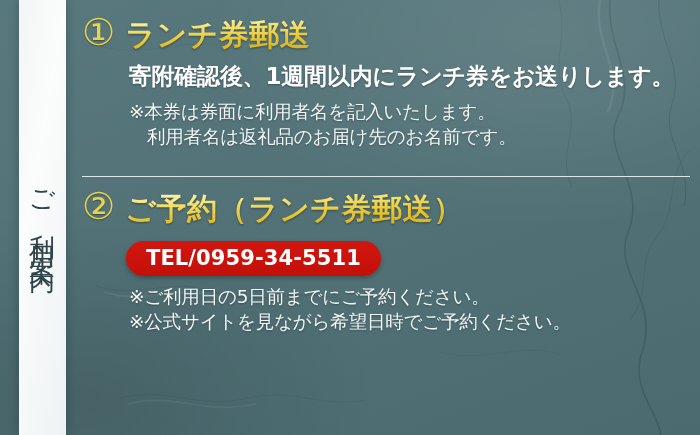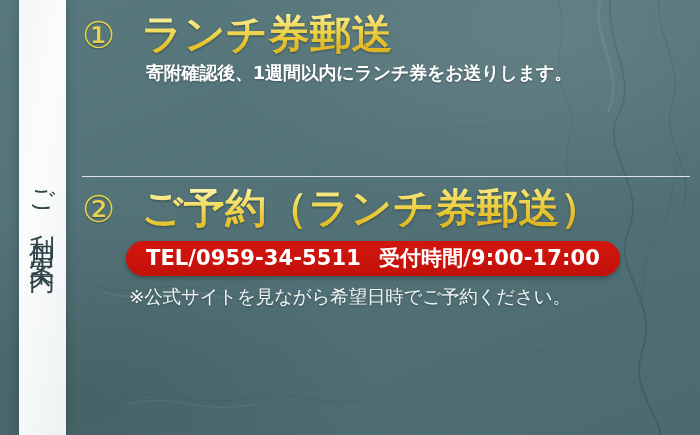--- a/index.html
+++ b/index.html
@@ -88,44 +88,44 @@
   }
   .circled-num {
     font-family: "DejaVu Sans", sans-serif;
     font-size: 37px;
     line-height: 1;
     color: #e9d34a;
     text-shadow: 0 1px 1px rgba(0,0,0,0.33);
   }
   .head-title {
     font-family: "DejaVu Serif", "Liberation Serif", serif;
-    font-size: 41px;
+    font-size: 30px;
     font-weight: bold;
     line-height: 1;
     letter-spacing: 0.5px;
     background: linear-gradient(178deg, #fdf6b4 0%, #f2dd62 34%, #e8c633 62%, #d9ae1d 100%);
     -webkit-background-clip: text;
     background-clip: text;
     color: #edd24d;
     -webkit-text-fill-color: transparent;
     filter: drop-shadow(0 1px 1px rgba(0,0,0,0.35));
-    margin-left: 16px;
   }
 
   .lead {
-    margin-left: 64px;
+    margin-left: 21px;
     margin-top: 4px;
     font-family: "DejaVu Sans", "Liberation Sans", sans-serif;
-    font-size: 18px;
+    font-size: 23px;
     font-weight: bold;
     color: #ffffff;
     line-height: 1.25;
     letter-spacing: -0.2px;
     text-shadow: 0 1px 2px rgba(0,0,0,0.3);
     white-space: nowrap;
+    text-align: center;
   }
   #section-2 .lead { margin-top: 10px; }
 
   .notes {
     margin-left: 47px;
     margin-top: 9px;
     font-family: "DejaVu Sans", "Liberation Sans", sans-serif;
     font-size: 18.5px;
     color: #f2f6f6;
     line-height: 1.35;
@@ -200,34 +200,38 @@
   </div>
 
   <div class="content">
 
     <div class="section" id="section-1">
       <div class="head-row">
         <div class="circled-num">①</div>
         <div class="head-title">ランチ券郵送</div>
       </div>
       <div class="lead">寄附確認後、1週間以内にランチ券をお送りします。</div>
+      <div class="notes">
+        <span class="note-line">※本券は券面に利用者名を記入いたします。</span>
+        <span class="note-line indent">利用者名は返礼品のお届け先のお名前です。</span>
+      </div>
     </div>
 
     <div class="divider"></div>
 
     <div class="section" id="section-2">
       <div class="head-row">
         <div class="circled-num">②</div>
         <div class="head-title">ご予約（ランチ券郵送）</div>
       </div>
 
       <div class="tel-pill">
         <span>TEL/0959-34-5511</span>
-        <span>受付時間/9:00-17:00</span>
       </div>
 
       <div class="notes">
+        <span class="note-line">※ご利用日の5日前までにご予約ください。</span>
         <span class="note-line">※公式サイトを見ながら希望日時でご予約ください。</span>
       </div>
     </div>
 
   </div>
 </div>
 
 </body></html>

